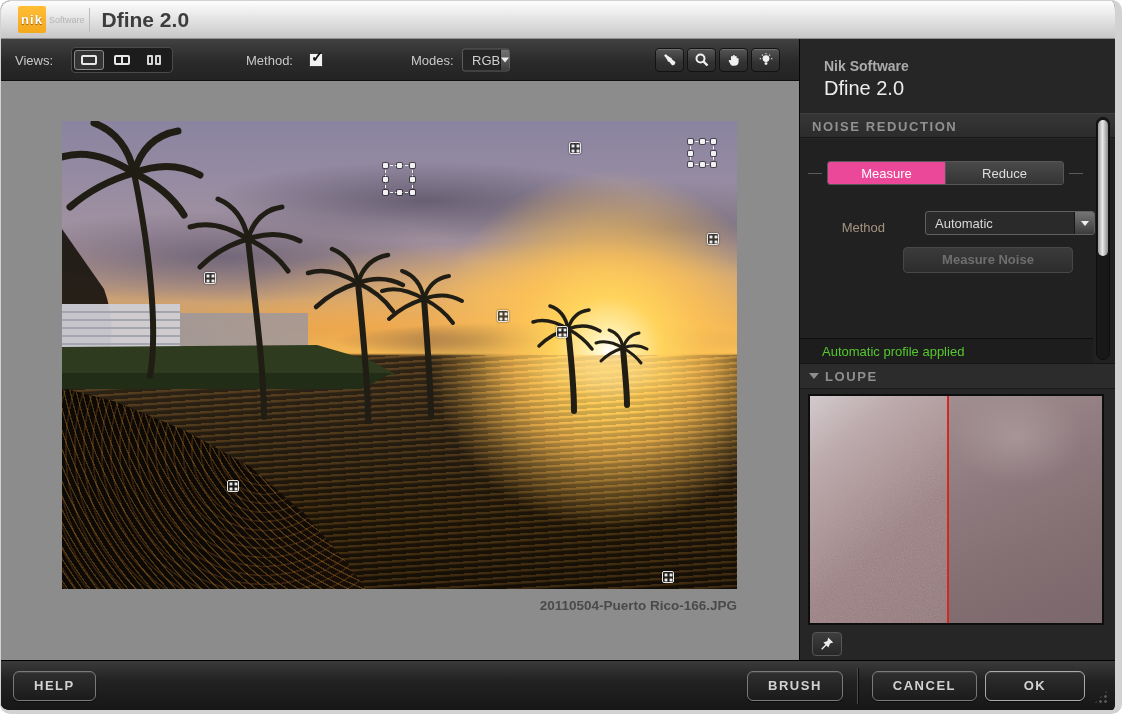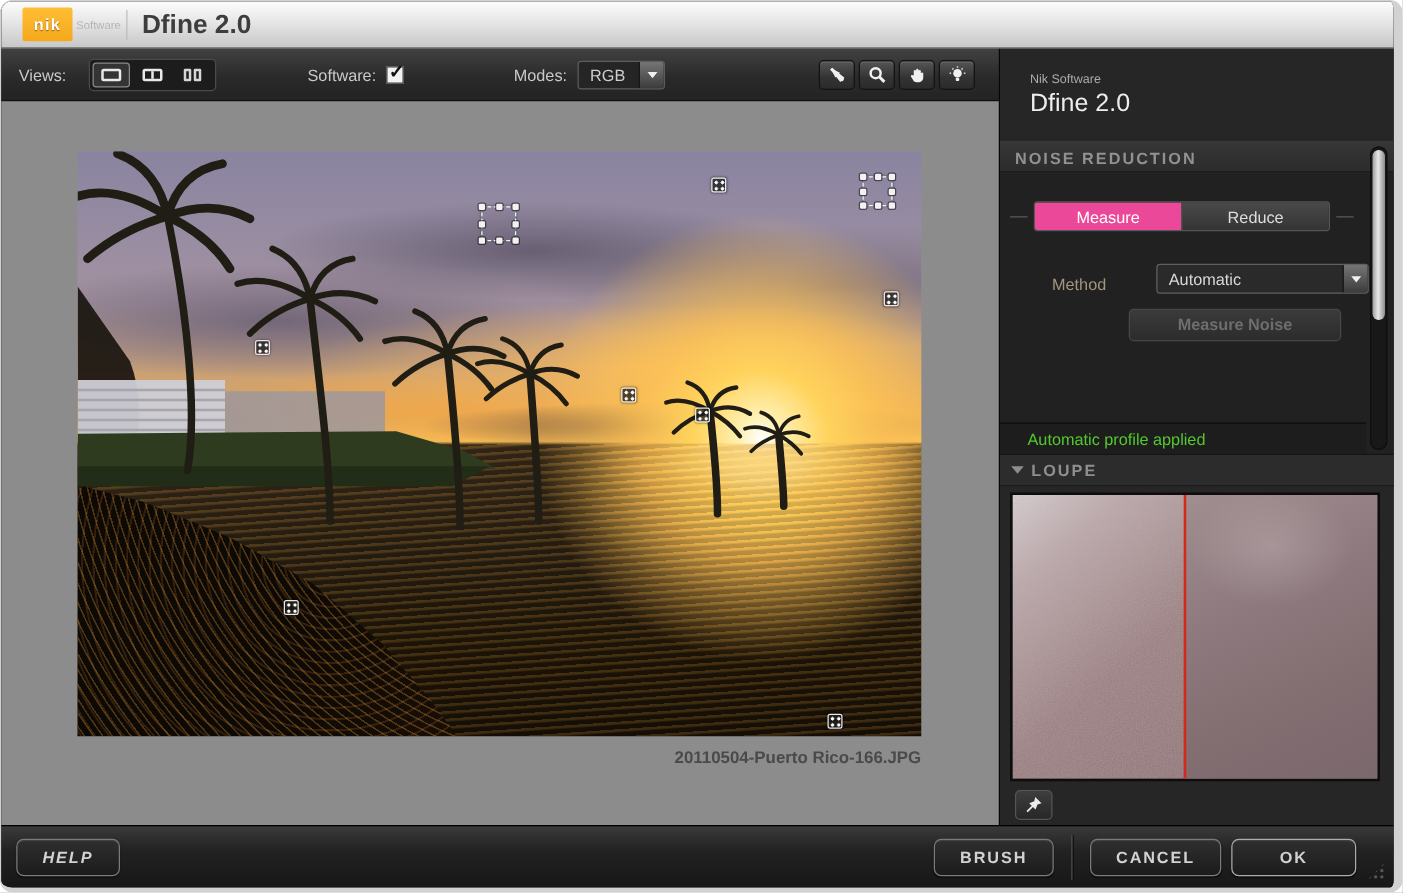--- a/index.html
+++ b/index.html
@@ -7,21 +7,21 @@
   .window{
     position:relative;width:1122px;height:714px;
     border:1px solid #d2d2d2;border-right-width:7px;border-bottom-width:4px;
     border-radius:10px;overflow:hidden;background:#1e1e1e;
     font-family:"Liberation Sans",sans-serif;
     display:flex;flex-direction:column;
   }
   
   .titlebar{height:38px;flex:0 0 38px;background:linear-gradient(#fdfdfd,#e6e6e6 45%,#c7c7c7);
     border-bottom:1px solid #8f8f8f;display:flex;align-items:center;}
-  .logo{margin-left:17px;width:40px;height:27px;border-radius:2px;
+  .logo{margin-left:17px;width:28px;height:27px;border-radius:2px;
     background:linear-gradient(#ffbe35,#f09c0c);display:flex;align-items:center;justify-content:center;
     color:#fff;font-weight:bold;font-size:13px;letter-spacing:1px;text-shadow:0 1px 1px rgba(120,70,0,.8);}
   .logo-sub{font-size:9px;color:#b5b5b5;margin-left:3px;}
   .title-divider{width:1px;height:24px;background:#bdbdbd;margin-left:4px;}
   .win-title{margin-left:12px;font-size:21px;font-weight:bold;color:#3d3d3d;}
   
   .main{flex:1;display:flex;min-height:0;}
   .left-col{width:799px;flex:0 0 799px;display:flex;flex-direction:column;border-right:1px solid #060606;}
   
   .toolbar{height:42px;flex:0 0 42px;position:relative;color:#c9c9c9;font-size:13px;
@@ -32,21 +32,21 @@
   .view-btn{width:30px;height:20px;border-radius:3px;display:flex;align-items:center;justify-content:center;border:1px solid transparent;}
   .view-btn.active{background:#343434;border-color:#8a8a8a;}
   .vb-ico{width:16px;height:10px;border:2px solid #e9e9e9;border-radius:2px;position:relative;}
   .vb-ico.split::after{content:"";position:absolute;left:50%;top:0;bottom:0;width:2px;background:#e9e9e9;transform:translateX(-50%);}
   .vb-ico.pair{border:none;display:flex;gap:2px;}
   .vb-ico.pair span{width:6px;height:10px;border:2px solid #d6d6d6;border-radius:1px;}
   .preview-label{left:245px;}
   .tb-checkbox{left:308px;width:14px;height:14px;background:#f2f2f2;border:1px solid #3a3a3a;position:relative;}
   .tb-checkbox::after{content:"✓";position:absolute;left:1px;top:-6px;font-size:15px;font-weight:bold;color:#111;}
   .modes-label{left:410px;}
-  .modes-select{left:461px;width:70px;height:23px;background:#252525;border:1px solid #5d5d5d;border-radius:3px;
+  .modes-select{left:461px;width:48px;height:23px;background:#252525;border:1px solid #5d5d5d;border-radius:3px;
     display:flex;align-items:center;overflow:hidden;}
   .modes-select .val{flex:1;padding-left:9px;color:#cfcfcf;font-size:13px;}
   .dd-arrow{width:20px;align-self:stretch;background:linear-gradient(#757575,#3c3c3c);border-left:1px solid #161616;
     display:flex;align-items:center;justify-content:center;}
   .dd-arrow i{width:0;height:0;border-left:4px solid transparent;border-right:4px solid transparent;border-top:5px solid #f0f0f0;}
   .tools{right:19px;display:flex;gap:3px;}
   .tool-btn{width:29px;height:24px;border-radius:4px;border:1px solid #131313;
     background:linear-gradient(#565656,#333 60%,#2b2b2b);box-shadow:inset 0 1px 0 rgba(255,255,255,.15);
     display:flex;align-items:center;justify-content:center;}
   .tool-btn svg{display:block;}
@@ -85,21 +85,21 @@
     background-image:radial-gradient(circle,#ffffff 1.3px,rgba(0,0,0,0) 1.6px);
     background-size:5px 5px;background-position:0.5px 0.5px;box-shadow:0 0 2px rgba(0,0,0,.6);}
   .sel{position:absolute;border:1px dashed #f5f5f5;box-shadow:0 0 2px rgba(0,0,0,.4);}
   .sel .h{position:absolute;width:5px;height:5px;background:#f2f2f2;border-radius:1px;box-shadow:0 0 0 1px rgba(0,0,0,.5);}
   .sel .tl{left:-3px;top:-3px}.sel .tm{left:50%;margin-left:-2.5px;top:-3px}.sel .tr{right:-3px;top:-3px}
   .sel .ml{left:-3px;top:50%;margin-top:-2.5px}.sel .mr{right:-3px;top:50%;margin-top:-2.5px}
   .sel .bl{left:-3px;bottom:-3px}.sel .bm{left:50%;margin-left:-2.5px;bottom:-3px}.sel .br{right:-3px;bottom:-3px}
   
   .right-panel{flex:1;position:relative;background:#262626;}
   .brand{position:absolute;top:18px;left:24px;line-height:1.3;}
-  .brand-small{font-size:10px;color:#ababab;}
+  .brand-small{font-size:14px;color:#ababab;font-weight:bold;}
   .brand-large{font-size:20px;color:#ededed;}
   .nr-header{position:absolute;top:74px;left:0;right:0;height:25px;line-height:25px;
     background:linear-gradient(#363636,#2c2c2c);border-top:1px solid #404040;border-bottom:1px solid #181818;
     color:#919191;font-size:13px;font-weight:bold;letter-spacing:1.6px;padding-left:12px;}
   .scroll-area{position:absolute;top:100px;left:0;right:0;height:224px;background:#212121;}
   .tabs-row{position:absolute;top:22px;left:8px;right:32px;display:flex;align-items:center;}
   .dash{flex:0 0 14px;border-top:1px solid #5a5a5a;}
   .tabset{flex:1;margin:0 5px;display:flex;height:24px;border:1px solid #565656;border-radius:3px;overflow:hidden;background:#2e2e2e;}
   .tab{flex:1;text-align:center;line-height:24px;font-size:13px;color:#dedede;background:linear-gradient(#4a4a4a,#343434);}
   .tab.active{background:#ec4899;color:#ffffff;font-weight:normal;}
@@ -133,21 +133,21 @@
     background:radial-gradient(ellipse 60% 30% at 45% 18%, rgba(200,185,188,.35), rgba(0,0,0,0) 70%);}
   .loupe-line{position:absolute;left:47%;top:0;bottom:0;width:2px;}
   .pin-btn{position:absolute;top:593px;left:12px;width:30px;height:24px;border:1px solid #565656;border-radius:4px;
     background:linear-gradient(#3e3e3e,#272727);display:flex;align-items:center;justify-content:center;}
   
   .footer{height:50px;flex:0 0 50px;position:relative;display:flex;align-items:center;
     background:linear-gradient(#3a3a3a,#222 40%,#171717);border-top:1px solid #000;}
   .f-btn{height:30px;border:1px solid #7a7a7a;border-radius:6px;background:linear-gradient(#2f2f2f,#1b1b1b);
     color:#d2d2d2;font-size:13px;font-weight:bold;letter-spacing:1.5px;padding:0 20px;line-height:28px;
     box-shadow:inset 0 1px 0 rgba(255,255,255,.09), 0 1px 1px rgba(0,0,0,.5);}
-  .f-help{margin-left:12px;font-style:italic;}
+  .f-help{margin-left:12px;}
   .f-settings{margin-left:8px;}
   .f-brush{margin-left:auto;}
   .f-divider{width:1px;height:36px;background:#4c4c4c;margin:0 14px;box-shadow:1px 0 0 #0c0c0c;}
   .f-cancel{margin-right:8px;}
   .f-ok{border-color:#ababab;min-width:100px;text-align:center;margin-right:30px;padding:0 10px;}
   .grip{position:absolute;right:6px;bottom:5px;width:16px;height:16px;
     background-image:radial-gradient(circle,#6a6a6a 1.2px,rgba(0,0,0,0) 1.5px);
     background-size:5px 5px;clip-path:polygon(100% 0,100% 100%,0 100%);opacity:.8;}
 </style>
 </head>
@@ -174,21 +174,21 @@
           <div class="view-btn">
               <div class="vb-ico split"></div>
             </div>
           <div class="view-btn">
               <div class="vb-ico pair">
                 <span></span>
                 <span></span>
               </div>
             </div>
         </div>
-        <span class="tb preview-label">Software:</span>
+        <span class="tb preview-label">Method:</span>
         <div class="tb tb-checkbox"></div>
         <span class="tb modes-label">Modes:</span>
         <div class="tb modes-select">
           <span class="val">RGB</span>
           <span class="dd-arrow">
               <i></i>
             </span>
         </div>
         <div class="tb tools">
           <div class="tool-btn">

